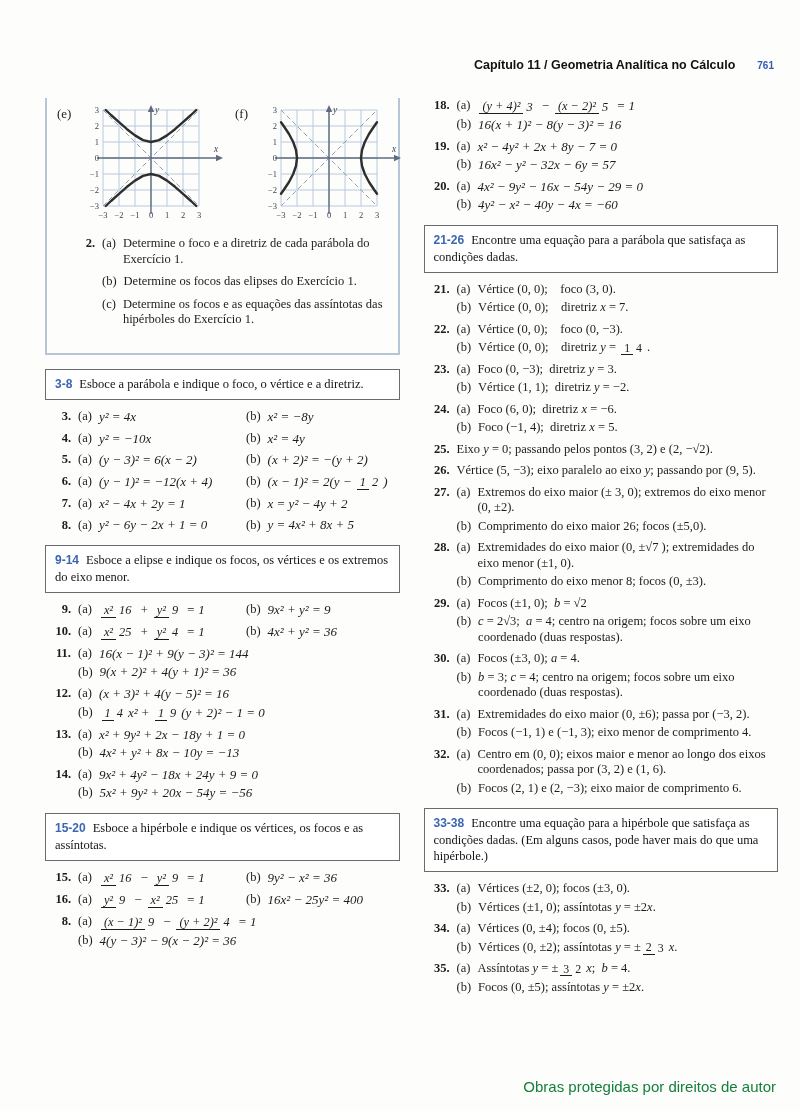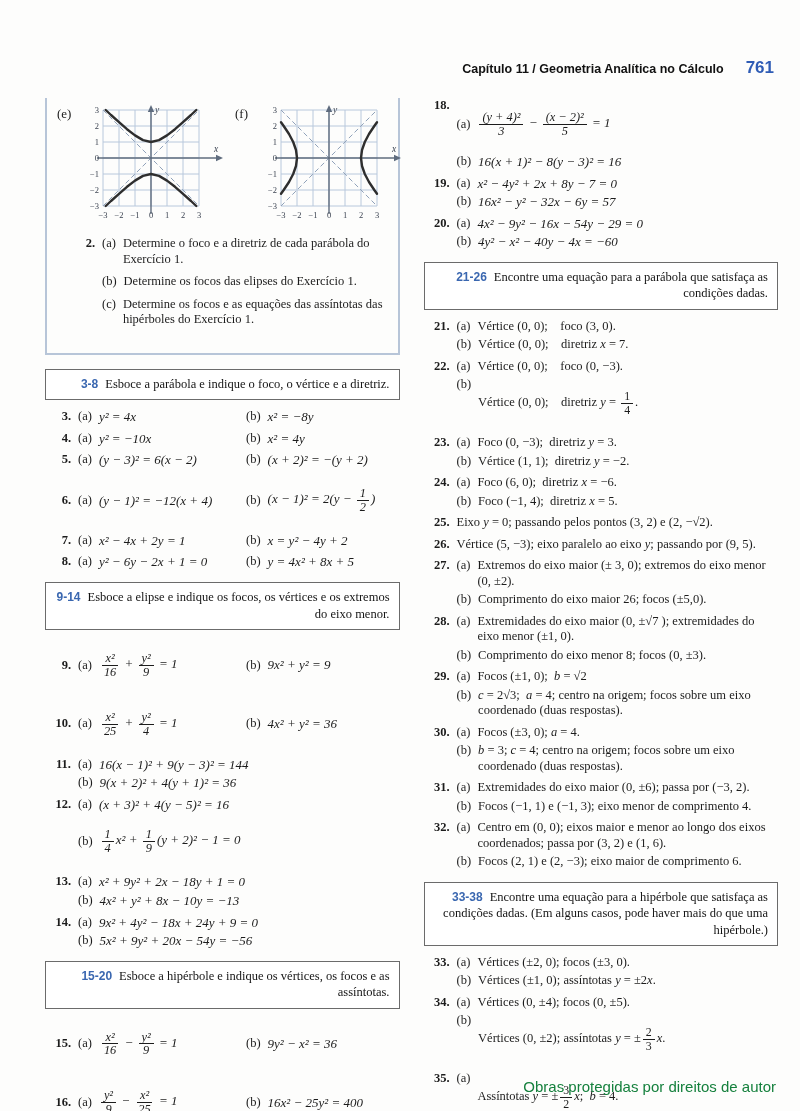--- a/index.html
+++ b/index.html
@@ -2,21 +2,21 @@
 <html><head>
 <meta charset="utf-8">
 <style>
   * { margin:0; padding:0; box-sizing:border-box; }
   html,body { background:#e8e8e8; }
   .page { width:800px; height:1111px; background:#fdfdfc; position:relative; overflow:hidden;
           font-family:"Liberation Serif", serif; color:#1c1c1c; font-size:12.5px; margin:0 auto; }
   .header { position:absolute; top:58px; right:26px; display:flex; align-items:baseline; gap:22px;
             font-family:"Liberation Sans", sans-serif; }
   .header .chapter { font-weight:bold; font-size:12.5px; color:#111; }
-  .header .pagenum { font-weight:bold; font-size:17px; color:#2f5cb5; }
+  .header .pagenum { font-weight:bold; font-size:10px; color:#2f5cb5; }
   .columns { position:absolute; top:98px; left:45px; right:22px; display:flex; gap:24px; }
   .col { flex:1 1 0; min-width:0; }
 
   
   .topbox { border-left:2px solid #b7c5d8; border-right:2px solid #b7c5d8; border-bottom:2px solid #b7c5d8;
             padding:4px 4px 16px 4px; margin-bottom:14px; }
   .figs { display:flex; gap:10px; justify-content:space-between; padding:2px 0 6px 8px; }
   .fig { position:relative; padding-left:16px; }
   .figlabel { position:absolute; left:-2px; top:2px; font-size:13px; }
   svg.graph { display:block; }
@@ -37,27 +37,27 @@
   .part.pb { flex:1 1 auto; }
   .plabel { flex:0 0 auto; margin-right:7px; line-height:1.24; }
   .eq { font-style:italic; font-size:13px; line-height:1.2; white-space:nowrap; }
   .parts { flex:1 1 auto; display:flex; flex-direction:column; gap:3px; min-width:0; }
   .parts .part { align-items:center; }
   .parts .part.tpart { align-items:flex-start; }
   .ptext { flex:1 1 auto; line-height:1.24; }
   .single .ptext { line-height:1.24; }
 
   
-  .frac { display:inline-flex; flex-direction:column; align-items:center; vertical-align:middle;
-          line-height:1.05; margin:13px 2px; font-size:0.95em; text-align:center; }
+  .frac { display:inline-flex; flex-direction:row; align-items:center; vertical-align:middle;
+          line-height:1.05; margin:0 2px; font-size:0.95em; text-align:center; }
   .frac .fn { padding:0 3px; border-bottom:1px solid currentColor; }
   .frac .fd { padding:0 3px; }
 
   
-  .secbox { border:1px solid #6b6b6b; background:#fff; padding:6px 9px 7px 9px; margin:12px 0 9px 0; line-height:1.3;text-align:right; }
+  .secbox { border:1px solid #6b6b6b; background:#fff; padding:6px 9px 7px 9px; margin:12px 0 9px 0; line-height:1.3; }
   .secbox .range { font-family:"Liberation Sans", sans-serif; font-weight:bold; color:#3a67b0; margin-right:7px; font-size:12px; }
   .secbox .sectext { color:#141414; }
 
   
   .ex2 { padding:4px 4px 2px 18px; }
   .ex2 .ex { margin-bottom:7px; }
   .ex2 .parts { gap:7px; }
 
   .footer { position:absolute; bottom:16px; right:24px; font-family:"Liberation Sans", sans-serif;
             font-size:15px; color:#15803d; }

